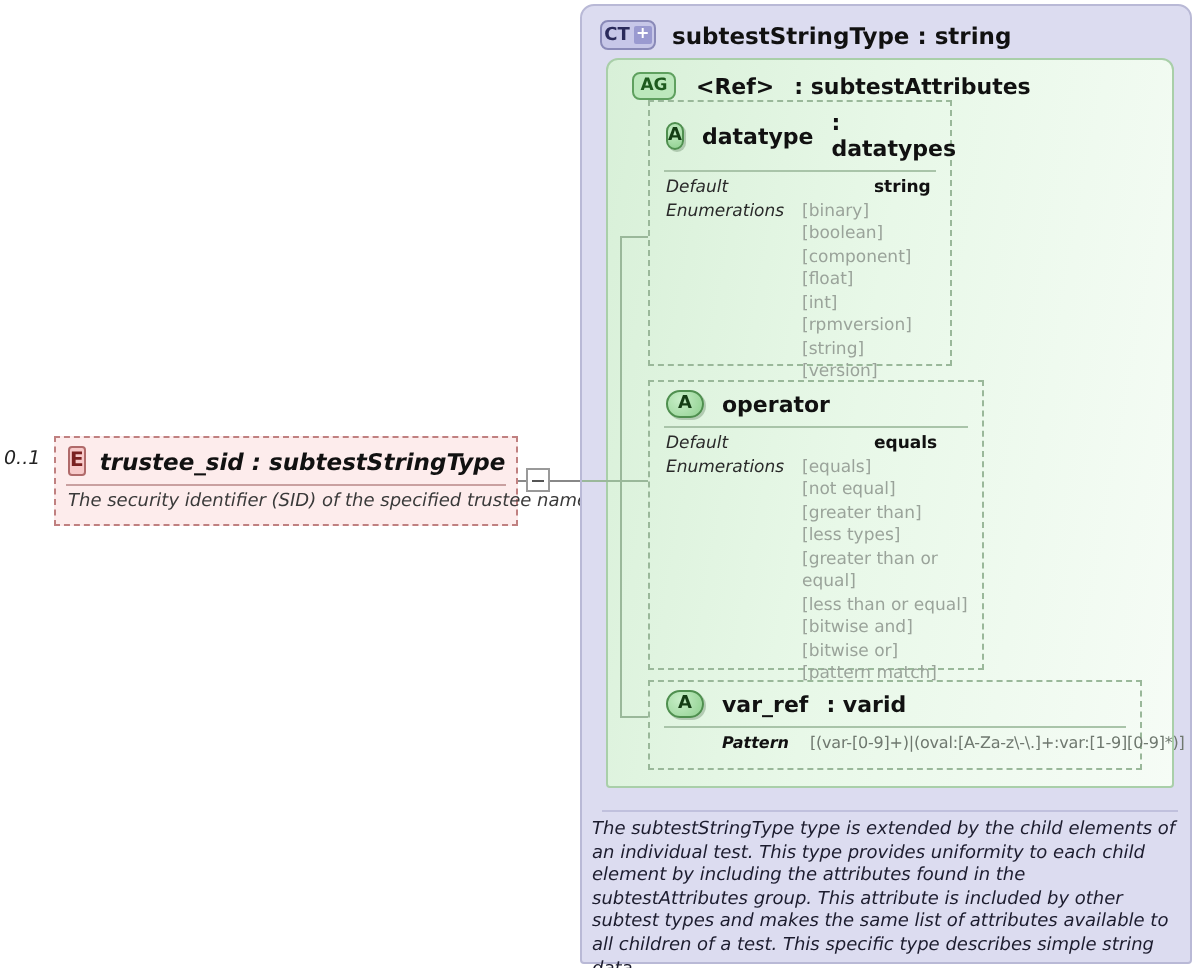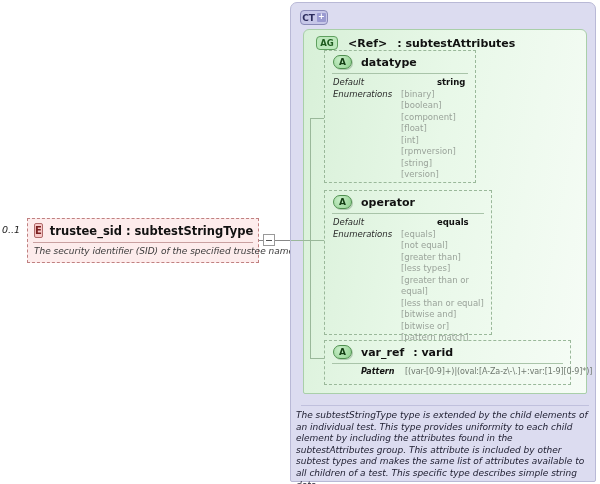--- a/index.html
+++ b/index.html
@@ -18,21 +18,21 @@
     border:1px dashed #c08080;
     background:#fdecec;
     box-sizing:border-box;
   }
   #element-box .ebody{padding:4px 6px 0 6px;display:flex;align-items:center;gap:7px;}
   .badge-e{
     width:20px;height:15px;border:1px solid #b06a6a;background:#f7c9c9;
     color:#7a2020;font-size:10px;font-weight:bold;line-height:13px;text-align:center;
     border-radius:2px;box-sizing:border-box;
   }
-  #element-title{font-size:11.5px;color:#111;font-weight:bold;white-space:nowrap;}
+  #element-title{font-size:11.5px;color:#111;font-weight:bold;white-space:nowrap;font-style:italic;}
   #element-sep{margin:4px 5px 0 5px;border-top:1px solid #c9a0a0;}
   #element-doc{
     font-size:9px;font-style:italic;color:#3a3a3a;padding:3px 6px 0 6px;white-space:nowrap;
   }
   #cardinality{
     position:absolute;left:2px;top:224px;font-size:9.5px;font-style:italic;color:#222;
   }
 
   
   #conn-minus{
@@ -143,20 +143,21 @@
   <div id="conn-line-a"></div>
   <div id="conn-minus"></div>
   <div id="conn-line-b"></div>
 
   <div id="ct-panel">
     <div id="ct-header">
       <span class="badge-ct">
         <span>CT</span>
           <span class="plus">+</span>
       </span>
+      <span id="ct-title">subtestStringType : string</span>
     </div>
 
     <div id="ag-panel">
       <div id="ag-header">
         <span class="badge-ag">AG</span>
         <span id="ag-ref">&lt;Ref&gt;</span>
         <span id="ag-type">: subtestAttributes</span>
       </div>
     </div>
 
@@ -166,20 +167,21 @@
   <div id="tree-vline"></div>
   <div class="tree-h" style="left:310px;top:118px;width:14px;"></div>
   <div class="tree-h" style="left:310px;top:240px;width:14px;"></div>
   <div class="tree-h" style="left:310px;top:358px;width:14px;"></div>
   <div class="tree-h" style="left:291px;top:240px;width:19px;"></div>
 
   <div class="attr-box" style="left:324px;top:50px;width:152px;height:133px;">
     <div class="attr-head">
       <span class="badge-a">A</span>
       <span class="attr-name">datatype</span>
+      <span class="attr-type">: datatypes</span>
     </div>
     <div class="attr-sep"></div>
     <div class="attr-body">
       <div class="labels">
         <div>Default</div>
         <div>Enumerations</div>
       </div>
       <div class="values">
         <div class="val-default">string</div>
         <div class="val-enum">[binary]</div>

